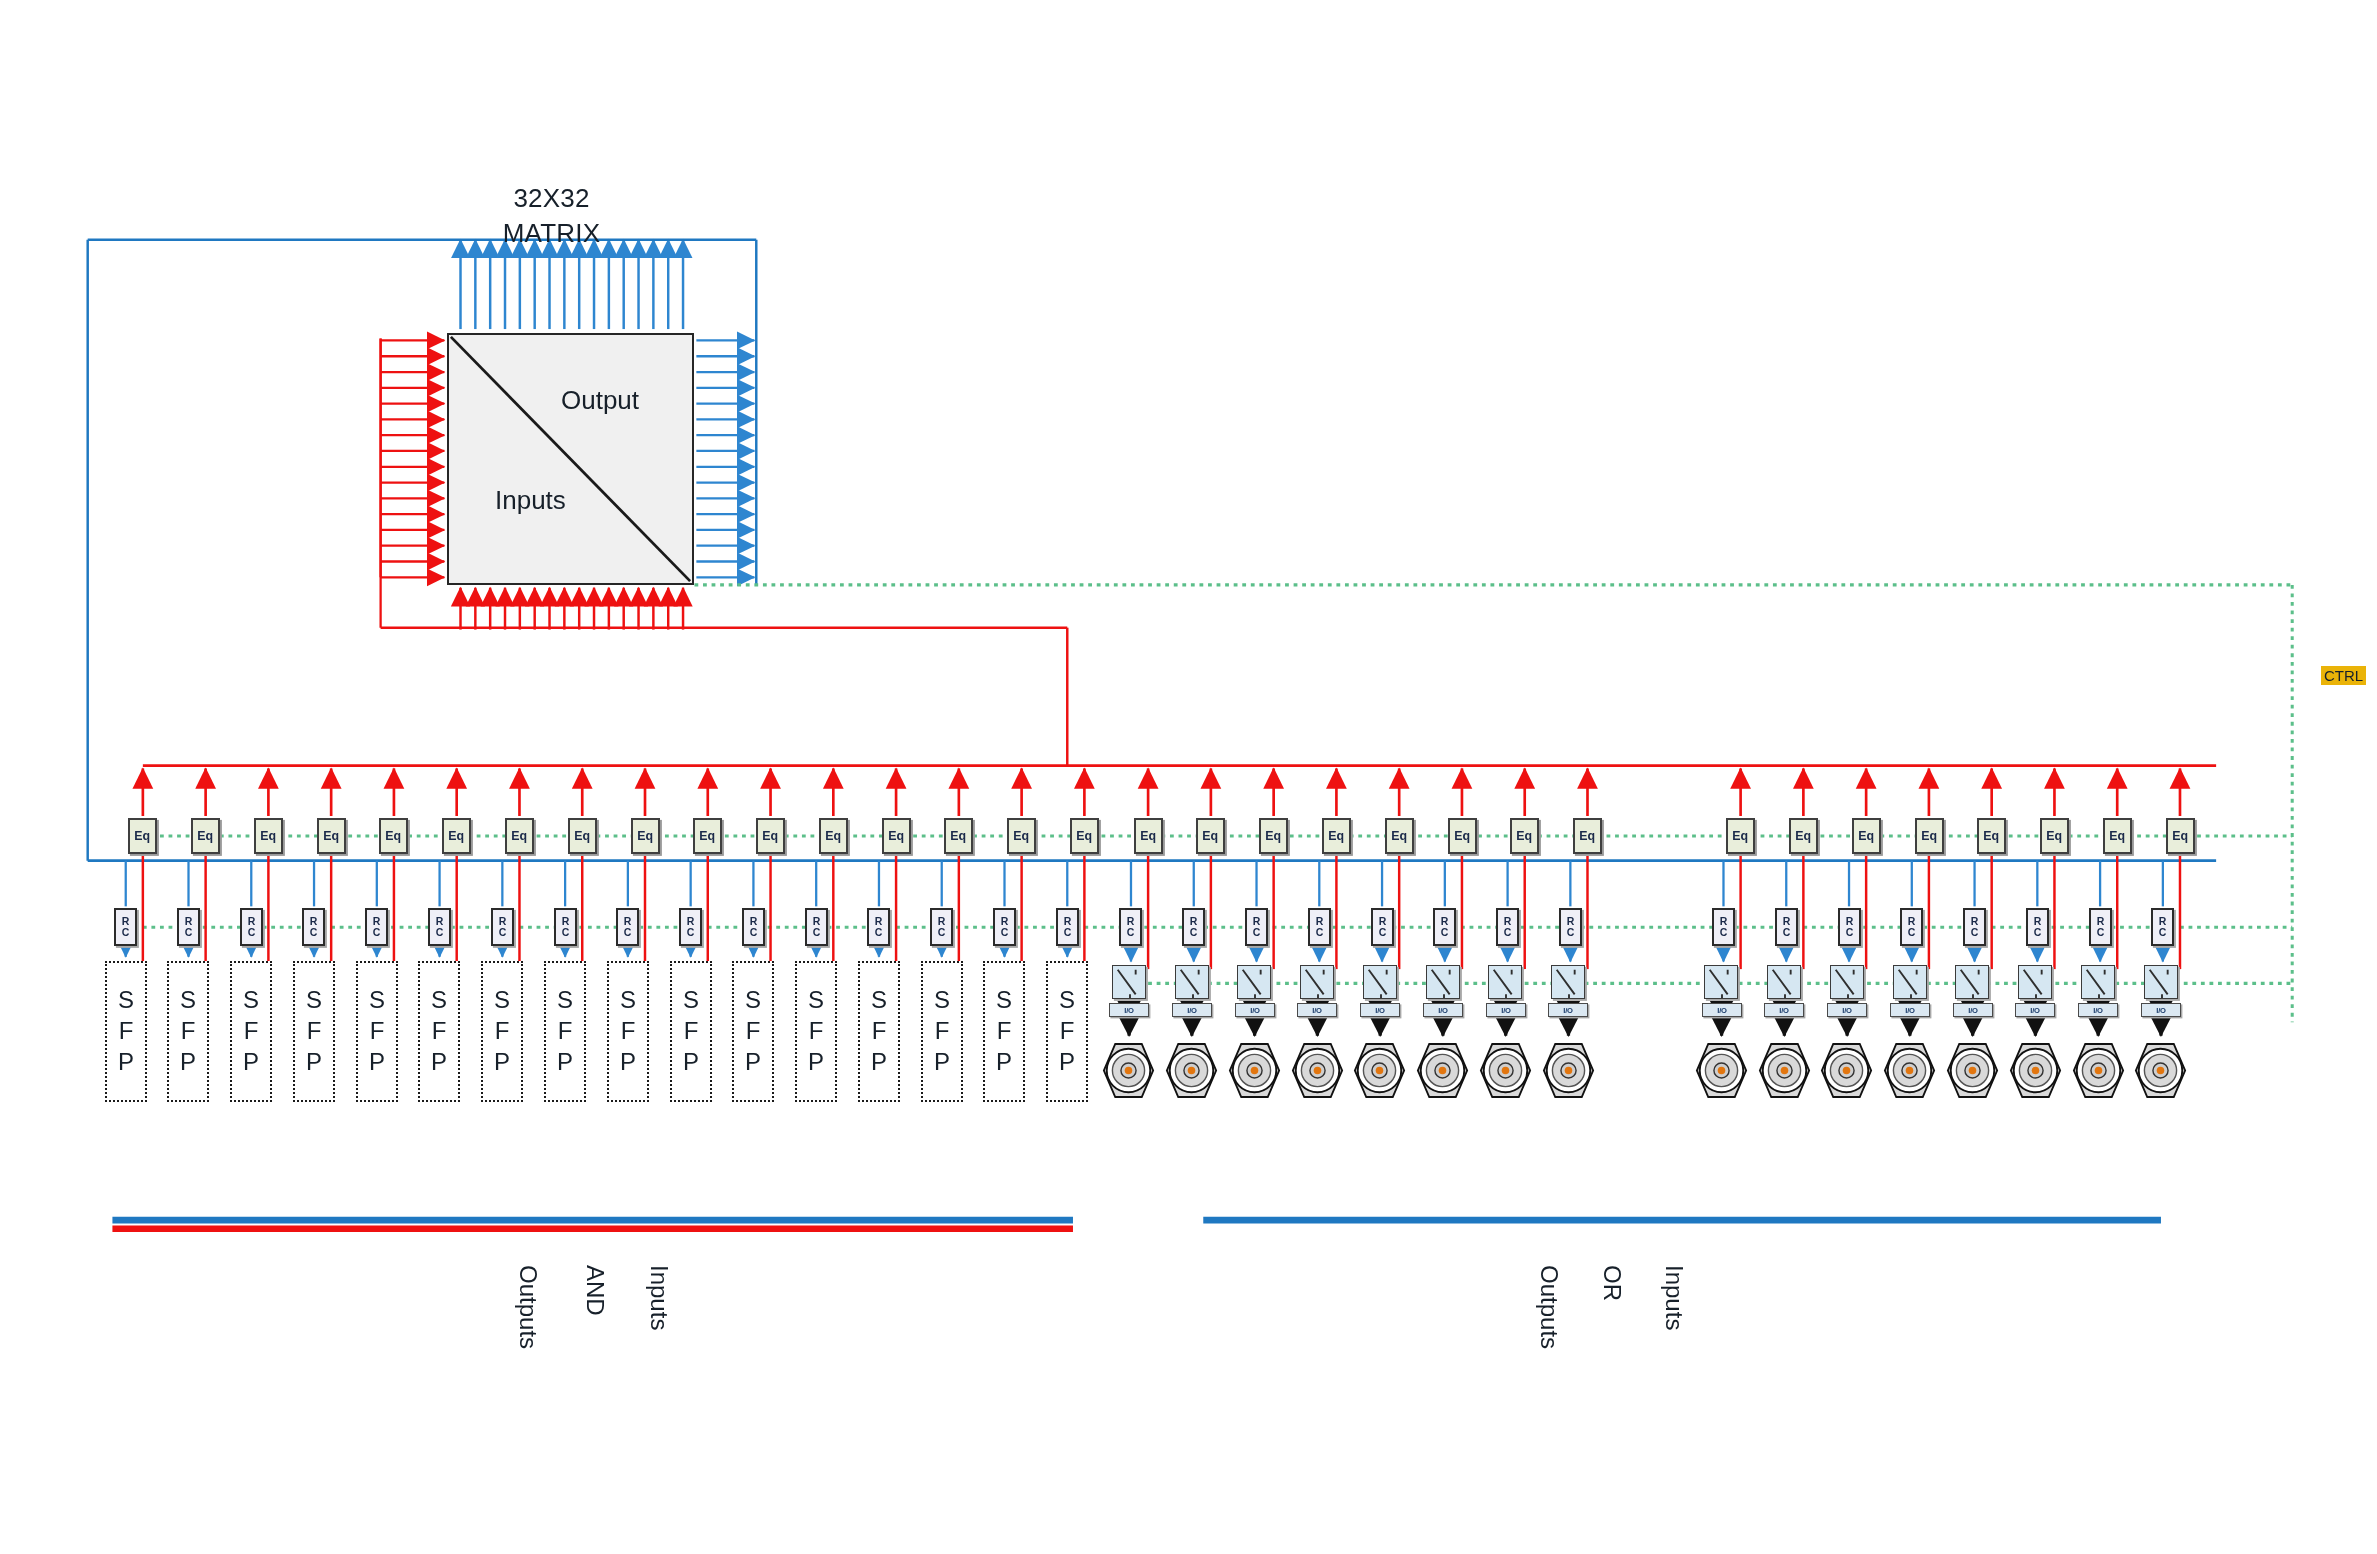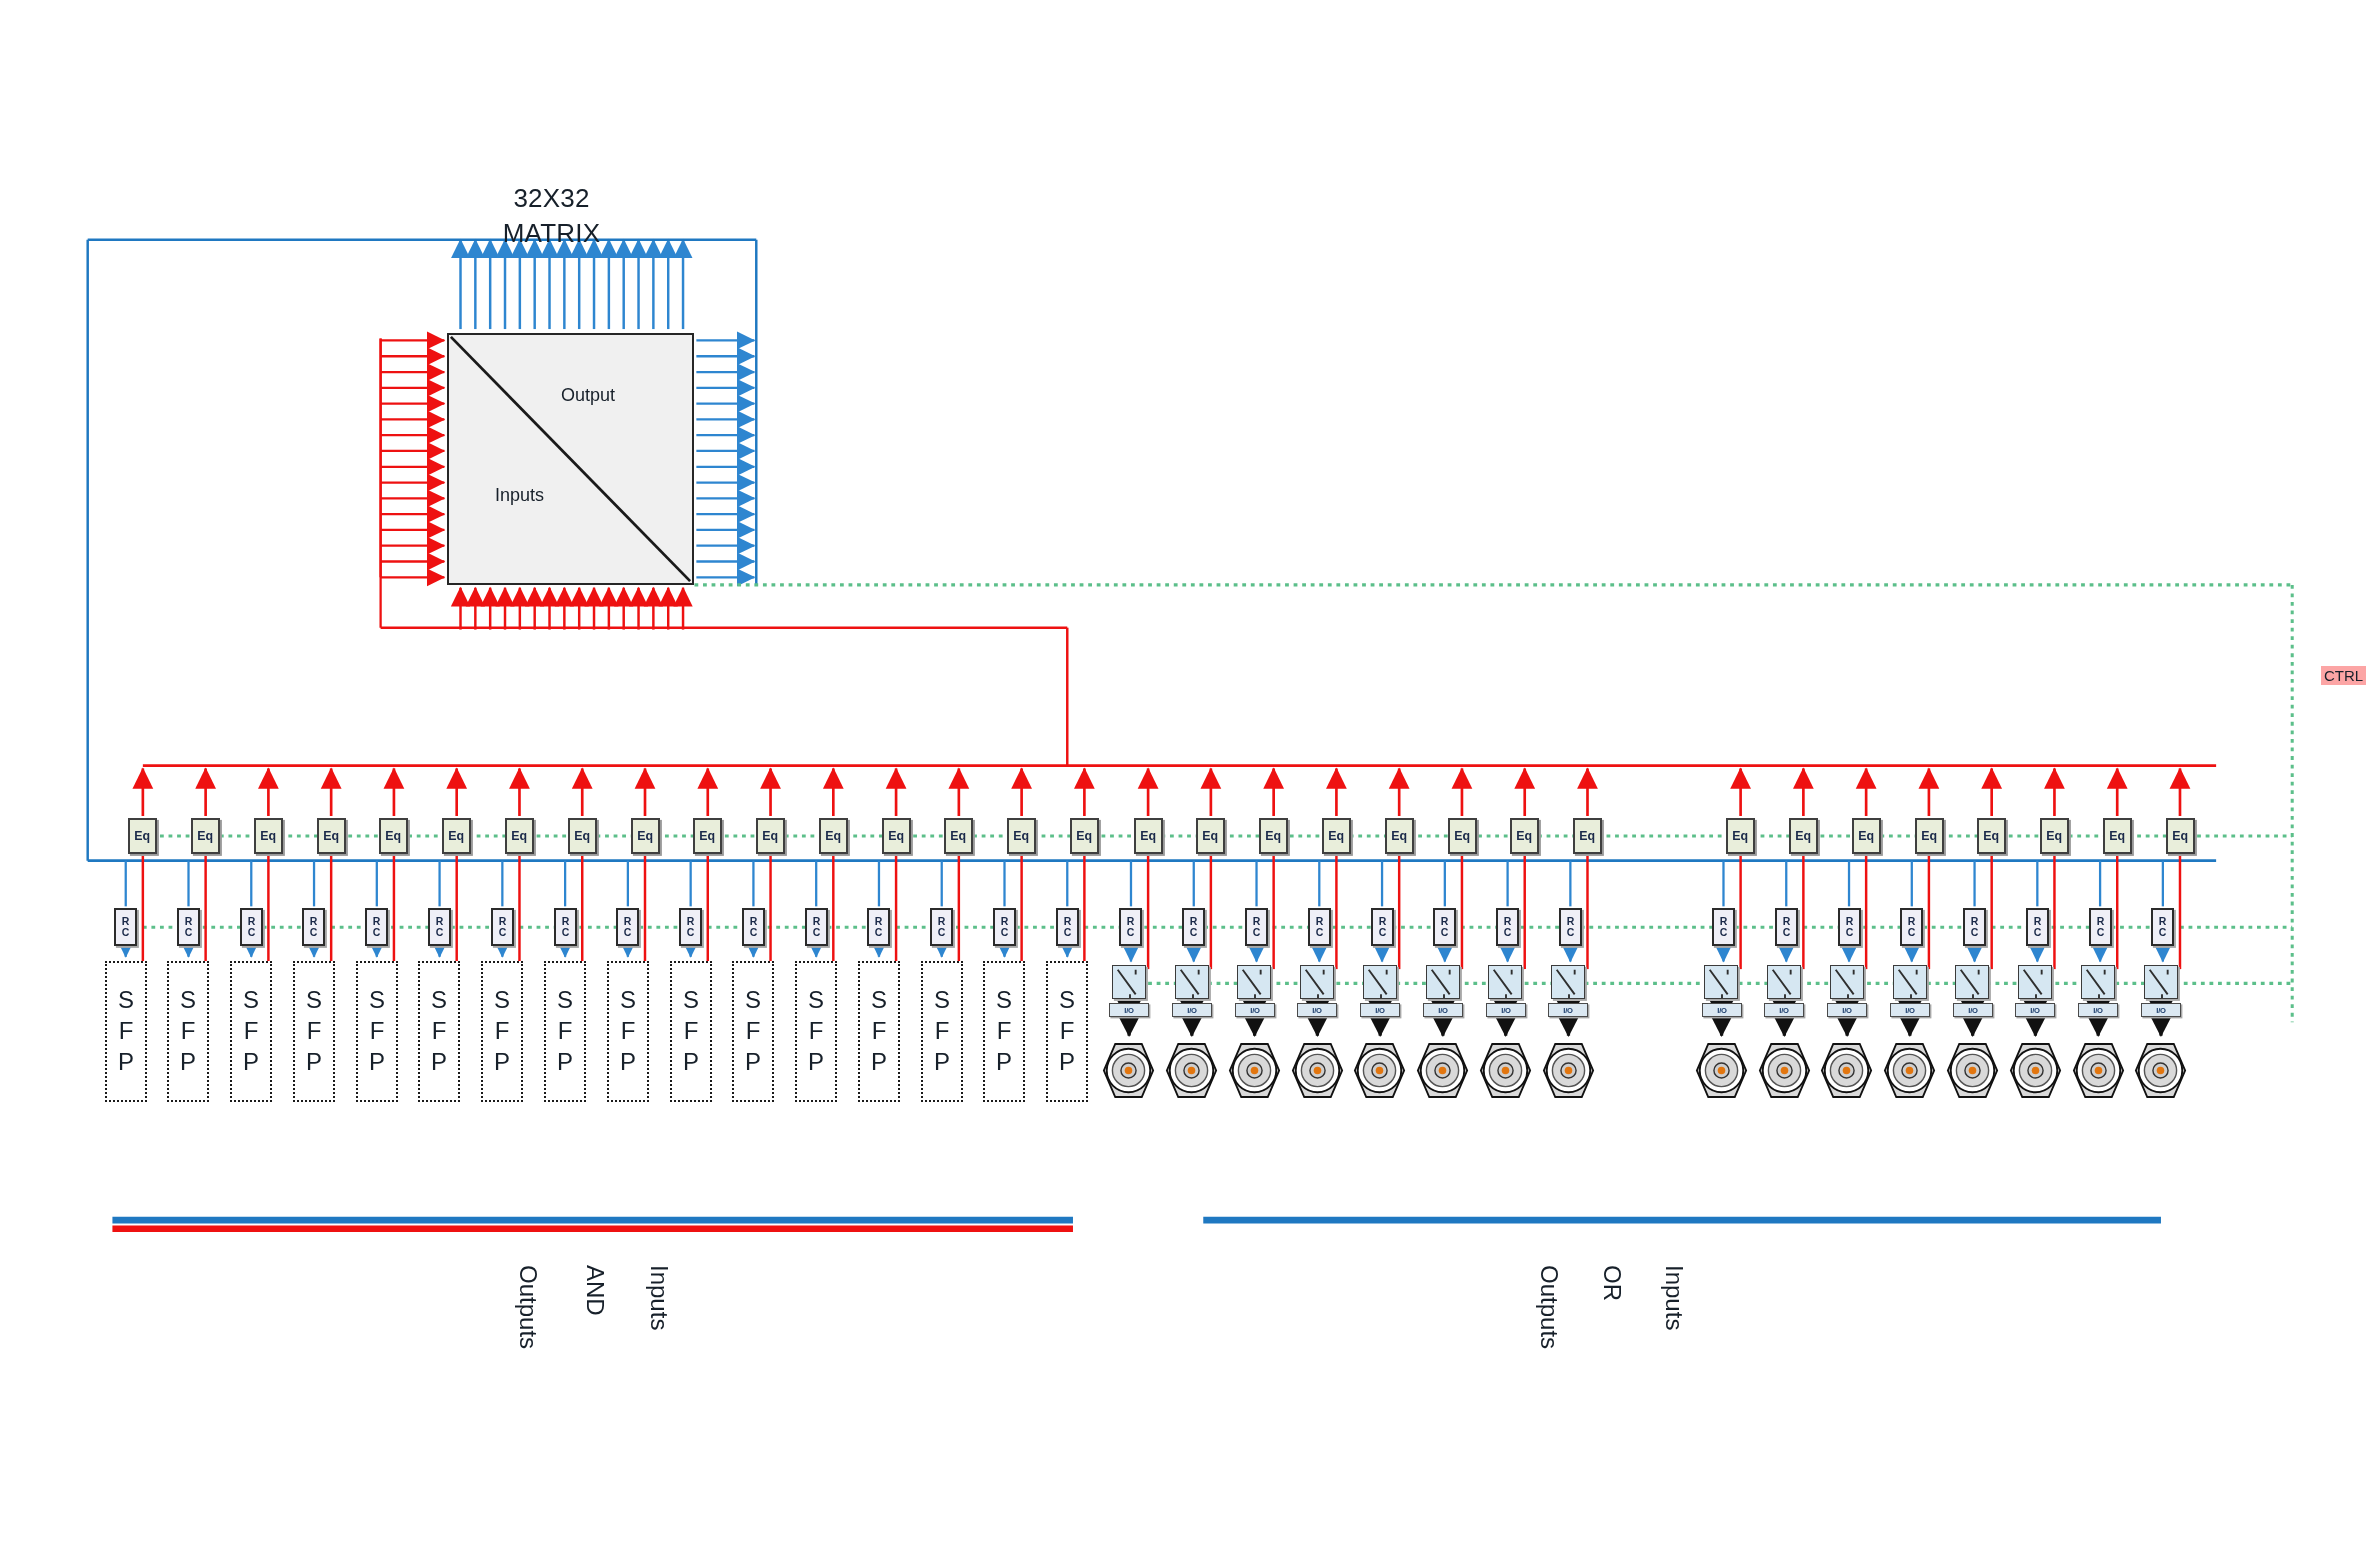--- a/index.html
+++ b/index.html
@@ -10,21 +10,21 @@
   .matrix-title{
     position:absolute;text-align:center;font-size:26px;color:#17202a;
     line-height:1.35;letter-spacing:0.2px;
   }
   .matrix-box{
     position:absolute;background:#f0f0f0;border:2.9px solid #262626;
     box-sizing:border-box;
   }
   .matrix-box .diag{position:absolute;left:0;top:0;width:100%;height:100%;}
   .matrix-label{
-    position:absolute;font-size:18px;color:#17202a;white-space:nowrap;
+    position:absolute;font-size:26px;color:#17202a;white-space:nowrap;
   }
 
   .eq{
     position:absolute;width:28.5px;height:36px;box-sizing:border-box;
     background:#e9eedb;border:2.4px solid #3f3f3f;
     box-shadow:1.9px 1.9px 0 #9a9a9a;
     display:flex;align-items:center;justify-content:center;
     font-size:12.4px;font-weight:bold;color:#1b2a4a;
   }
   .rc{
@@ -54,21 +54,21 @@
     font-size:7.6px;font-weight:bold;color:#1b3c6b;letter-spacing:-0.2px;
   }
   .bnc{position:absolute;width:53px;height:59px;}
 
   .vlabel{
     position:absolute;font-size:24px;color:#17202a;white-space:nowrap;
     transform-origin:0 0;transform:rotate(90deg);
   }
   .ctrl-label{
     position:absolute;font-size:15px;color:#17202a;
-    background:#fca5a5;padding:1px 2.9px;
+    background:#eab308;padding:1px 2.9px;
   }
 </style>
 </head>
 <body>
 
 <div id="stage">
 
   <svg id="wires" viewBox="0 0 2500 1634" xmlns="http://www.w3.org/2000/svg">
     <defs>
       <marker id="ar-red" markerWidth="9" markerHeight="9" refX="7.6" refY="4.5" orient="auto" markerUnits="strokeWidth">

